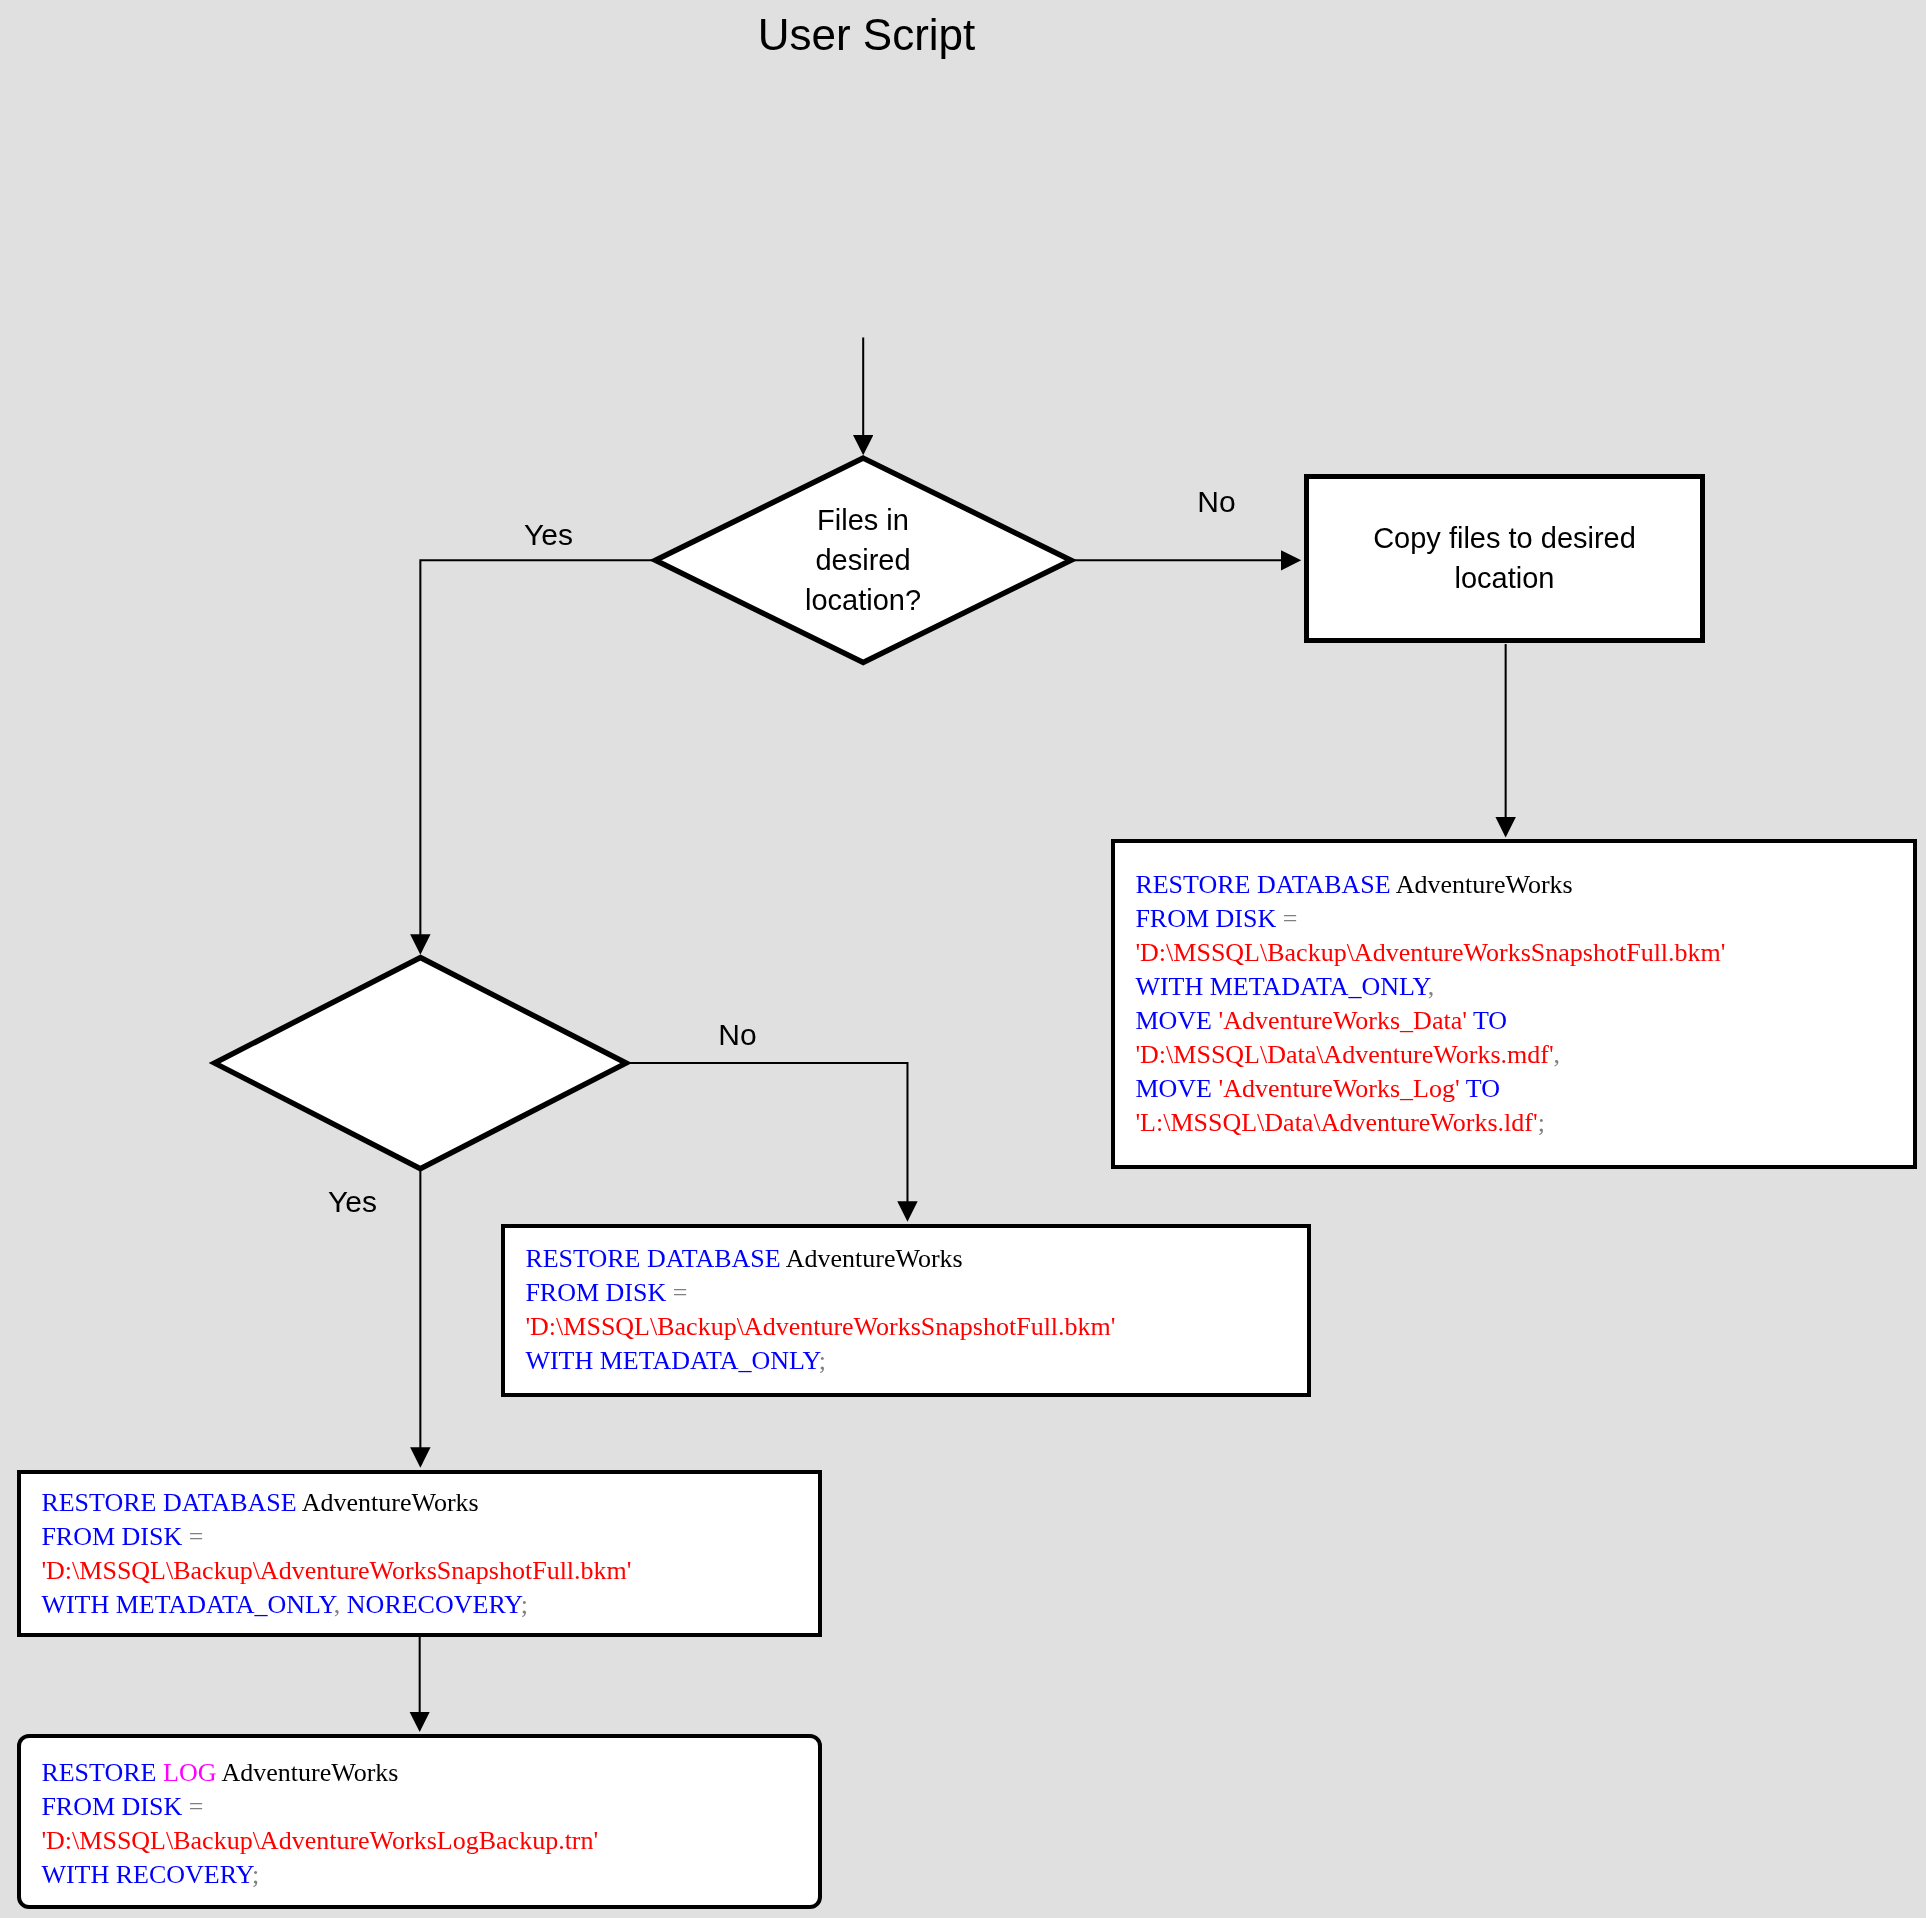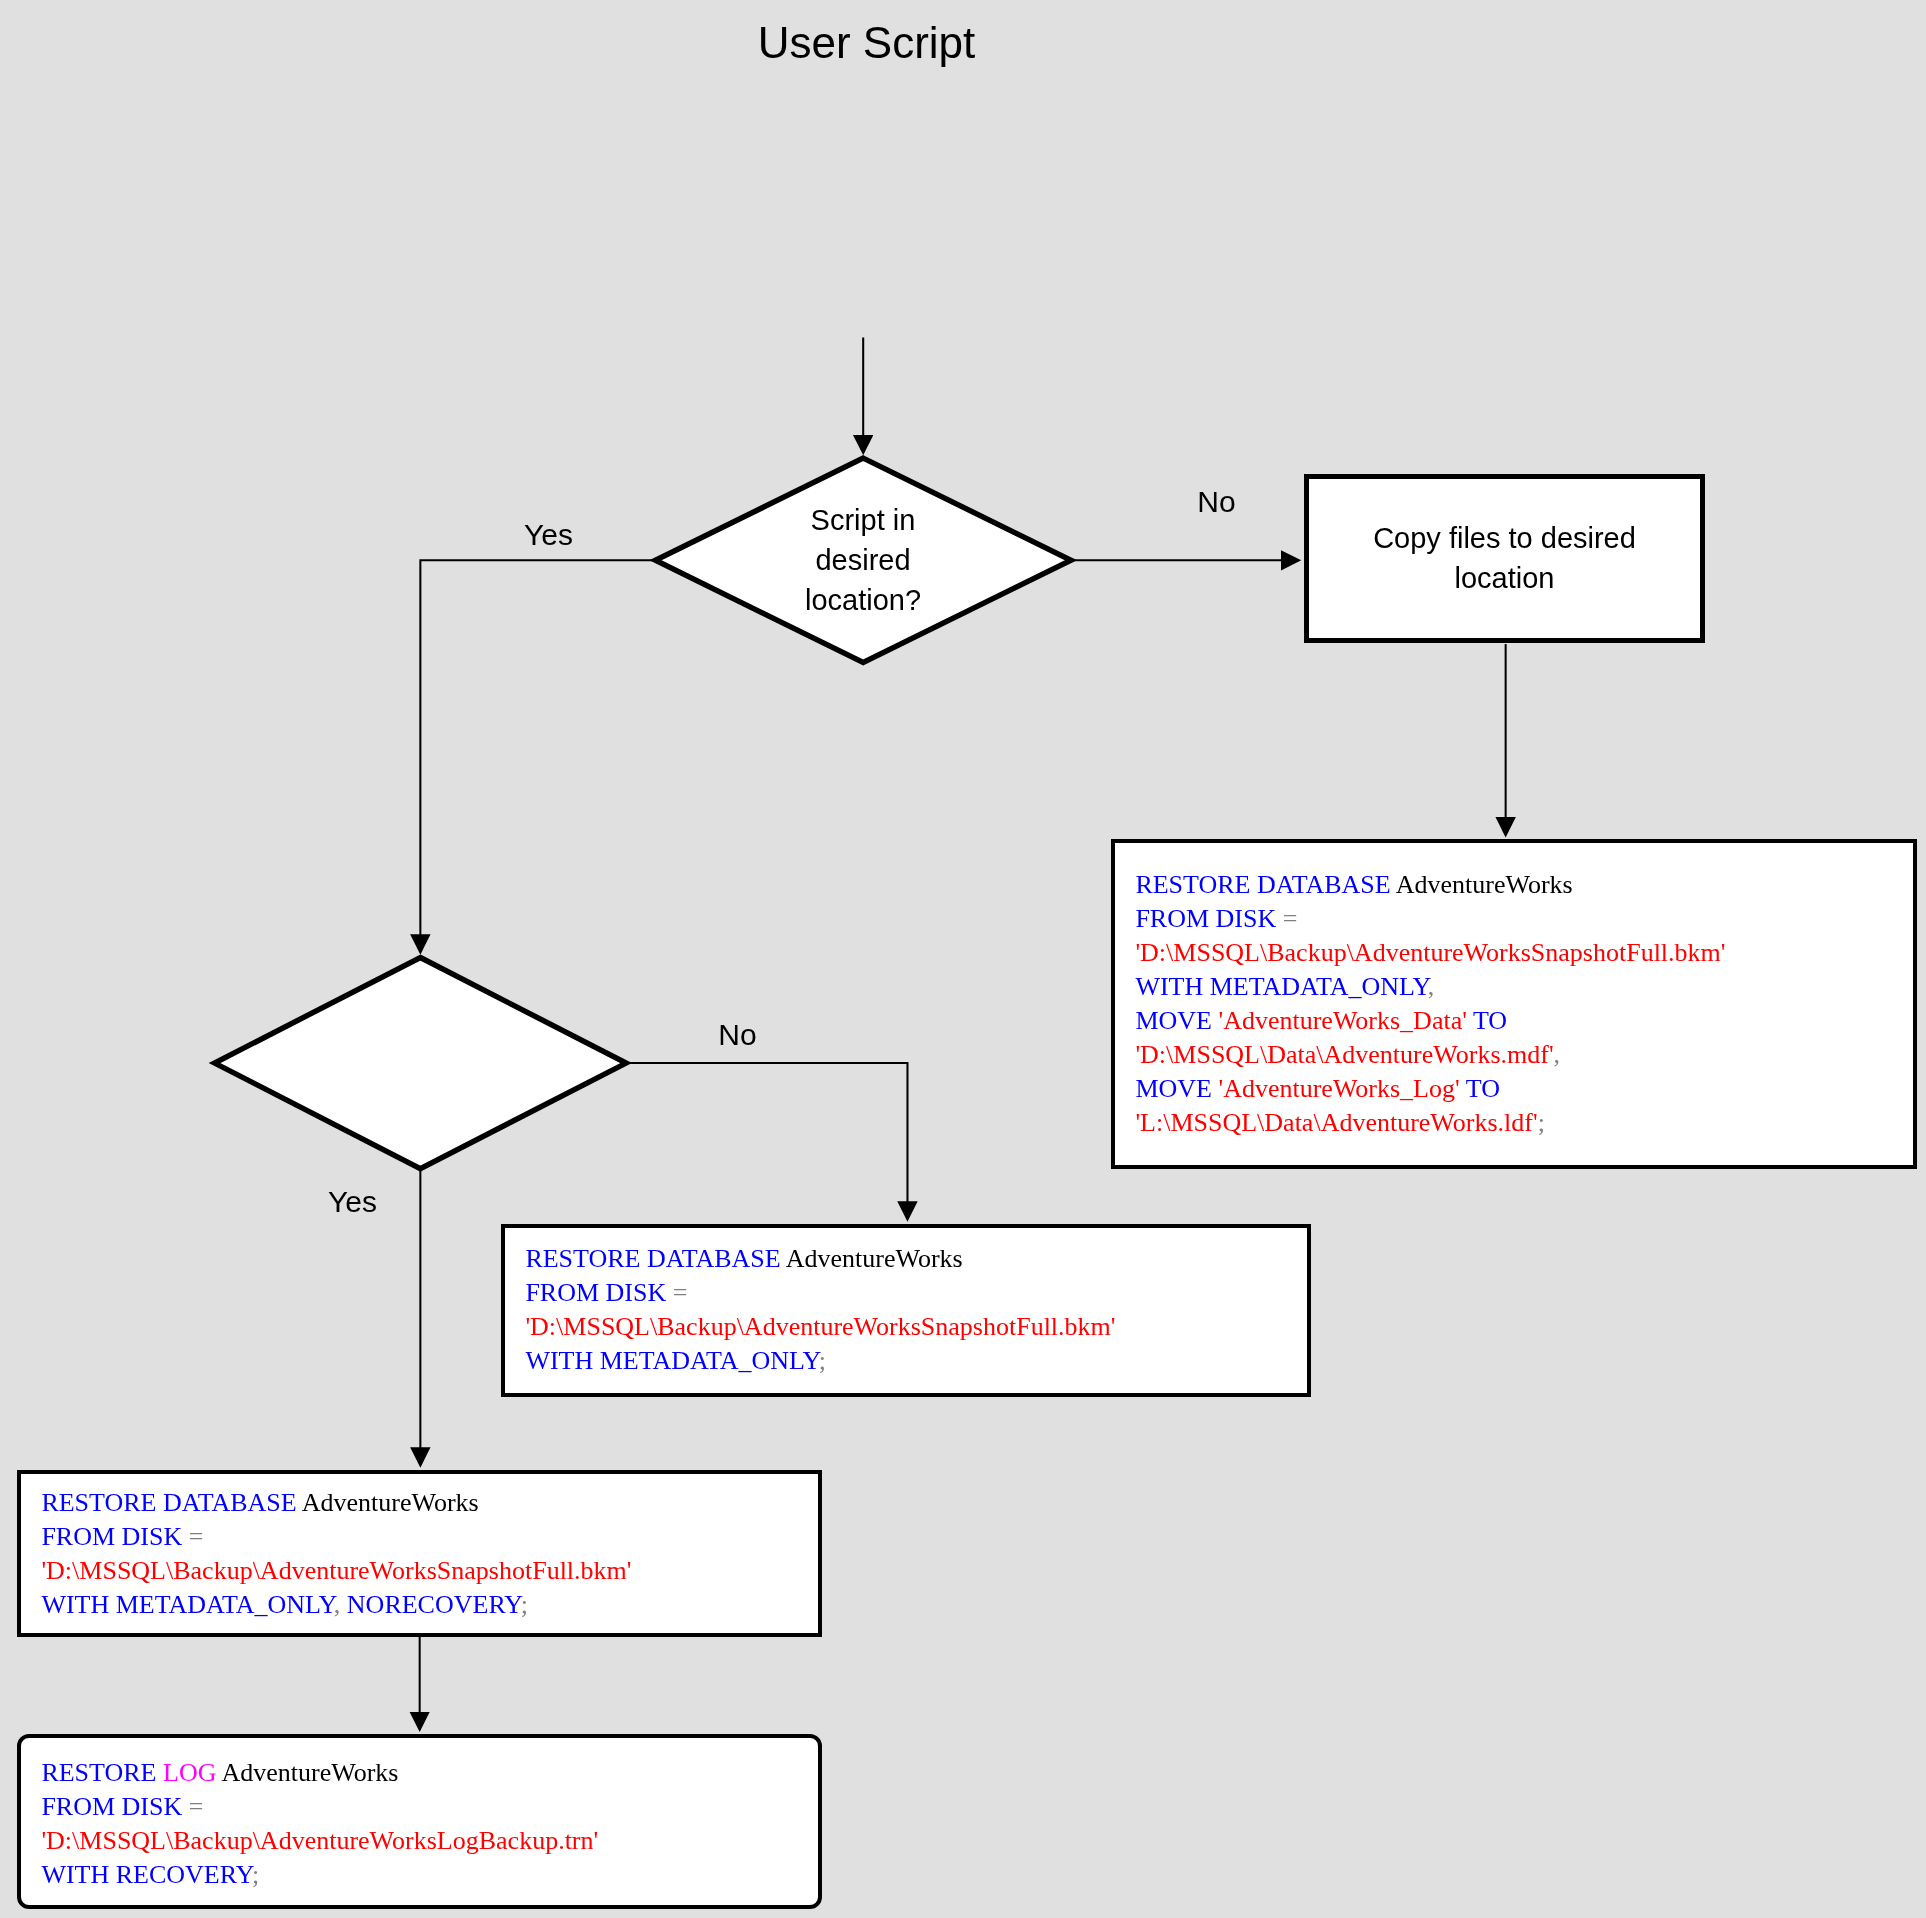--- a/index.html
+++ b/index.html
@@ -12,21 +12,21 @@
   body{
     background:var(--background);
     font-family:"Liberation Sans", sans-serif;
     color:#000;
     overflow:hidden;
   }
   .canvas{position:relative; width:1926px; height:1919px;}
   svg.wires{position:absolute; left:0; top:0; z-index:1;}
   .page-title{
     position:absolute; left:737px; top:9.5px; width:259px;
-    font-size:44px; text-align:center; white-space:nowrap; z-index:2;margin-top:8px;
+    font-size:44px; text-align:center; white-space:nowrap; z-index:2;
   }
   .node{
     position:absolute; z-index:2;
     background:var(--node_fill);
     border:5.5px solid var(--line);
     display:flex; align-items:center; justify-content:center;
     text-align:center; font-size:29px; line-height:1.35;
     white-space:pre-line;
   }
   .diamond-label{
@@ -78,21 +78,21 @@
     <path d="M617,1717 L617,2150" fill="none" stroke="#000" stroke-width="3" marker-end="url(#arrow)"></path>
     <path d="M616,2402 L616,2538" fill="none" stroke="#000" stroke-width="3" marker-end="url(#arrow)"></path>
 
     <polygon points="1267,672 1572,822 1267,972 962,822" fill="#fff" stroke="#000" stroke-width="8"></polygon>
     <polygon points="617,1405 919,1560 617,1715 315,1560" fill="#fff" stroke="#000" stroke-width="8"></polygon>
   </svg>
 
   <div class="page-title">User Script</div>
 
 
-  <div class="diamond-label" style="left:713px; top:478px; width:300px; height:164px;">Script in
+  <div class="diamond-label" style="left:713px; top:478px; width:300px; height:164px;">Files in
 desired
 location?</div>
 
   <div class="node" style="left:1304px; top:474px; width:401px; height:169px;">
     <span>Copy files to desired
 location</span>
   </div>
 
 
   <div class="edge-label" style="left:501px; top:506px;">Yes</div>

